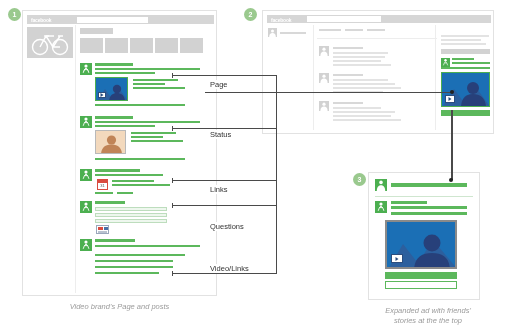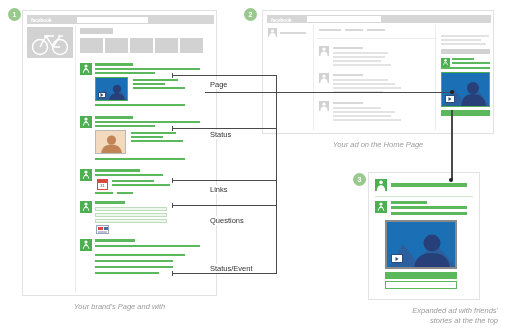--- a/index.html
+++ b/index.html
@@ -78,21 +78,21 @@
   .dot{position:absolute;width:4px;height:4px;background:#222;border-radius:50%;}
 
   
   .conn-label{position:absolute;font-size:7.5px;color:#333333;white-space:nowrap;
               background:#ffffff;padding:0 2px;z-index:20;}
 
   .caption{position:absolute;font-size:7.5px;color:#9b9b9b;font-style:italic;
            white-space:pre-line;line-height:10px;}
   #cap-brand{left:22px;top:302px;width:195px;text-align:center;}
   #cap-home{left:262px;top:140px;width:232px;text-align:center;}
-  #cap-expanded{left:358px;top:306px;width:140px;text-align:right;}
+  #cap-expanded{left:358px;top:306px;width:140px;text-align:center;}
 </style>
 </head>
 <body>
 
 <div class="canvas">
 
   <div class="badge" id="badge-1">1</div>
   <div class="badge" id="badge-2">2</div>
   <div class="badge" id="badge-3">3</div>
 
@@ -387,21 +387,20 @@
 
   <div class="ln lnh" style="left:205px;top:92px;width:248px;"></div>
   <div class="dot" style="left:450px;top:90px;"></div>
 
   <div class="ln lnv" style="left:451px;top:110px;height:70px;width:2px;"></div>
   <div class="dot" style="left:449px;top:178px;"></div>
 
   <div class="conn-label" style="left:208px;top:80px;">Page</div>
   <div class="conn-label" style="left:208px;top:130px;">Status</div>
   <div class="conn-label" style="left:208px;top:185px;">Links</div>
-  <div class="conn-label" style="left:208px;top:216px;">Questions</div>
-  <div class="conn-label" style="left:208px;top:264px;">Status/Event</div>
-
-  <div class="caption" id="cap-brand">Your brand's Page and with</div>
-  <div class="caption" id="cap-home">Your ad on the Home Page</div>
+  <div class="conn-label" style="left:208px;top:222px;">Questions</div>
+  <div class="conn-label" style="left:208px;top:264px;">Video/Links</div>
+
+  <div class="caption" id="cap-brand">Video brand's Page and posts</div>
   <div class="caption" id="cap-expanded">Expanded ad with friends'
 stories at the the top</div>
 
 </div>
 
 </body></html>

